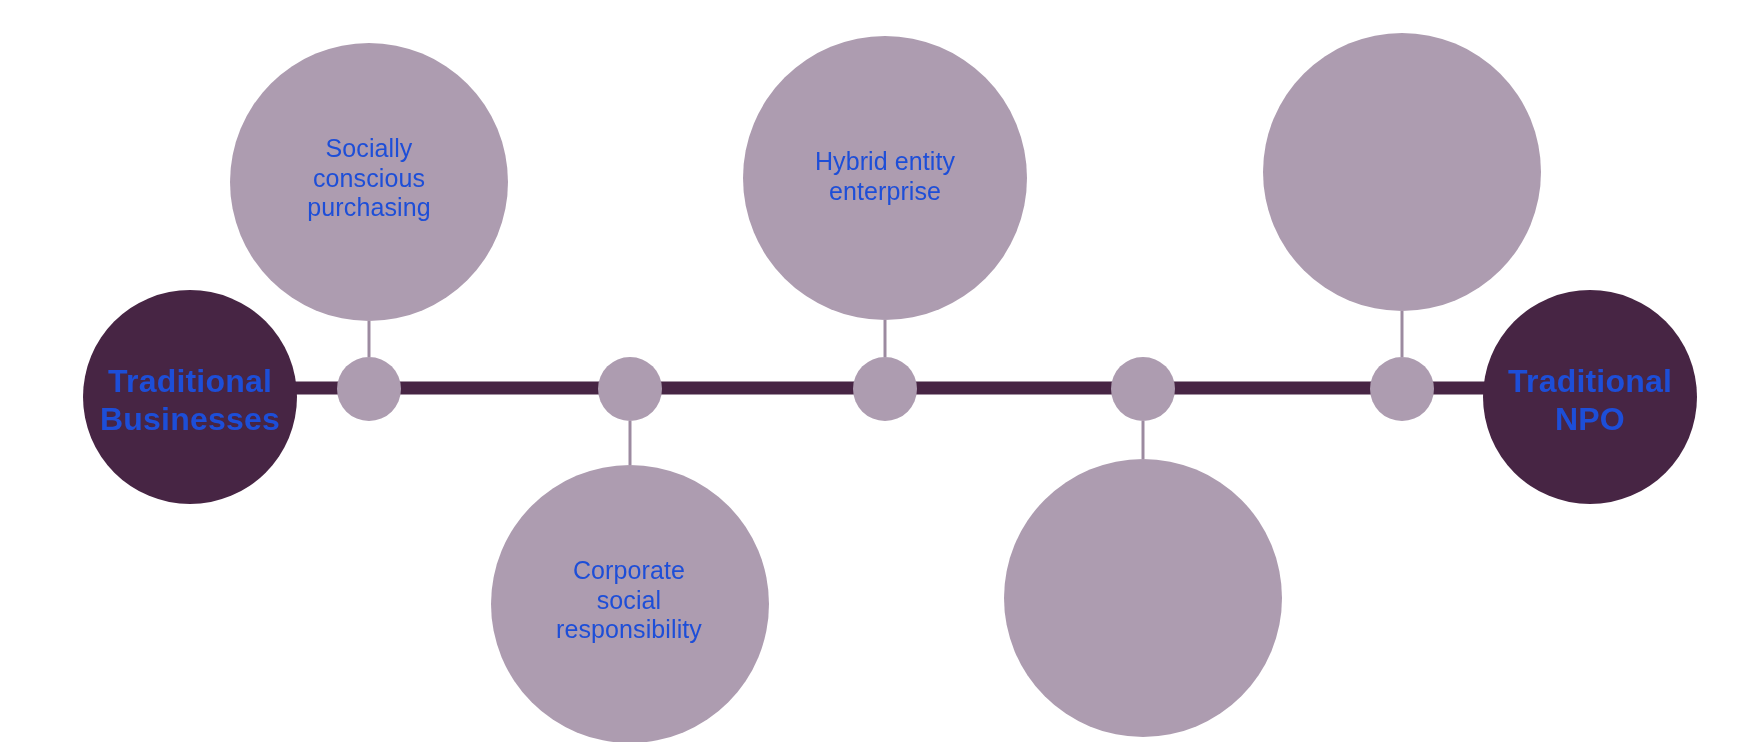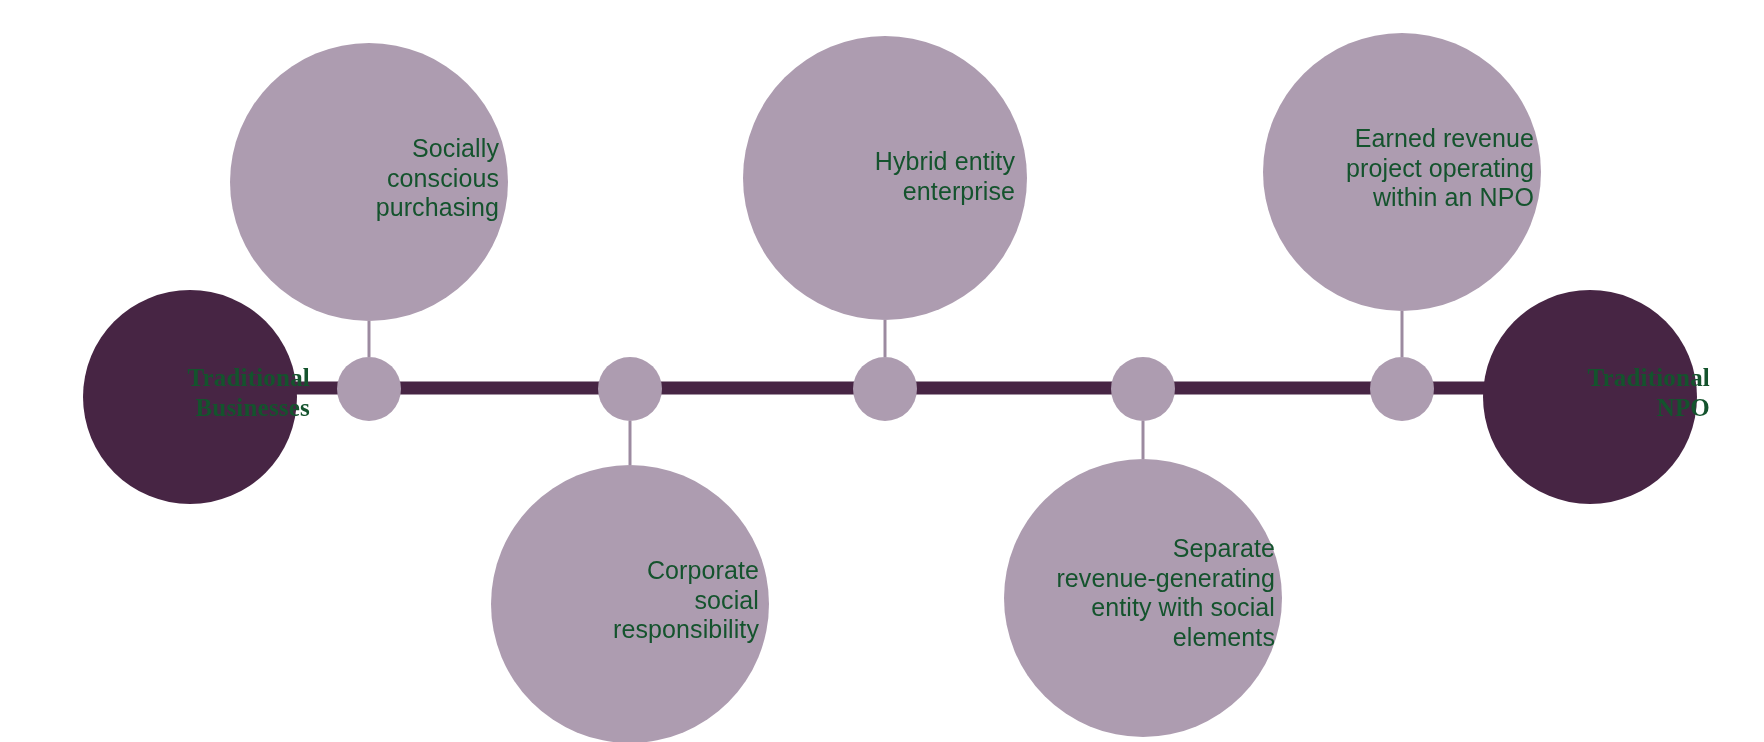--- a/index.html
+++ b/index.html
@@ -22,37 +22,36 @@
     position: absolute;
     left: 0;
     top: 0;
     width: 1764px;
     height: 742px;
     display: block;
   }
   .bubble-label,
   .endpoint-label {
     position: absolute;
-    color: #14532d;
-    text-align: right;
+    color: #1d4ed8;
+    text-align: center;
     line-height: 1.18;
     white-space: pre-line;
     pointer-events: none;
     -webkit-font-smoothing: antialiased;
   }
   .bubble-label {
     font-size: 25px;
     font-weight: 400;
     letter-spacing: 0.1px;
   }
   .endpoint-label {
-    font-size: 25px;
+    font-size: 32px;
     font-weight: 700;
     letter-spacing: 0.2px;
-    font-family: Liberation Serif, serif;
   }
 </style>
 </head>
 <body>
 
 <div id="stage">
 
   <svg id="spectrum-svg" viewBox="0 0 1764 742" xmlns="http://www.w3.org/2000/svg">
 
     <g>
@@ -97,22 +96,15 @@
 conscious
 purchasing</div>
 
   <div class="bubble-label" style="left:499px; top:556px; width:260px;">Corporate
 social
 responsibility</div>
 
   <div class="bubble-label" style="left:755px; top:147px; width:260px;">Hybrid entity
 enterprise</div>
 
-  <div class="bubble-label" style="left:1011px; top:534px; width:264px;">Separate
-revenue-generating
-entity with social
-elements</div>
 
-  <div class="bubble-label" style="left:1270px; top:124px; width:264px;">Earned revenue
-project operating
-within an NPO</div>
 
 </div>
 
 </body></html>

